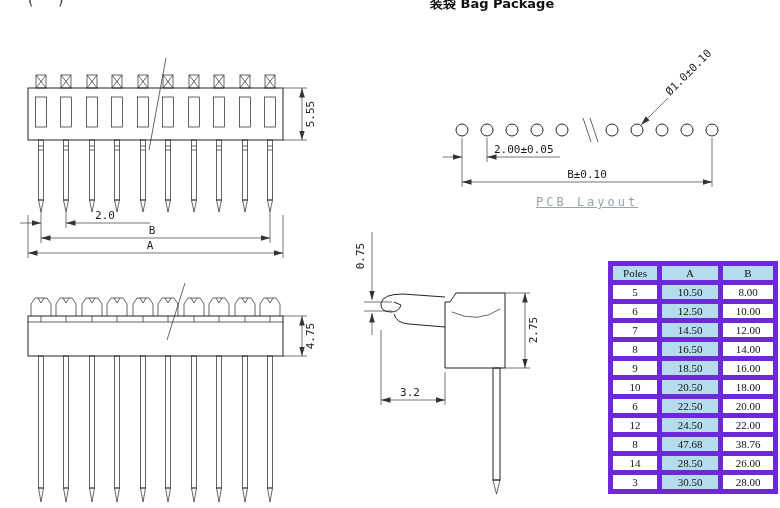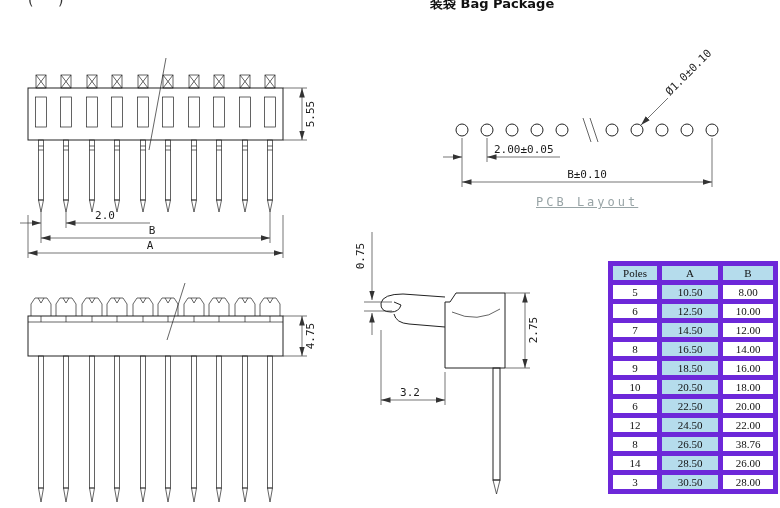--- a/index.html
+++ b/index.html
@@ -260,21 +260,21 @@
         <td class="col-a">22.50</td>
         <td>20.00</td>
       </tr>
       <tr>
         <td>12</td>
         <td class="col-a">24.50</td>
         <td>22.00</td>
       </tr>
       <tr>
         <td>8</td>
-        <td class="col-a">26.50</td>
+        <td class="col-a">47.68</td>
         <td>38.76</td>
       </tr>
       <tr>
         <td>14</td>
         <td class="col-a">28.50</td>
         <td>26.00</td>
       </tr>
       <tr>
         <td>3</td>
         <td class="col-a">30.50</td>

